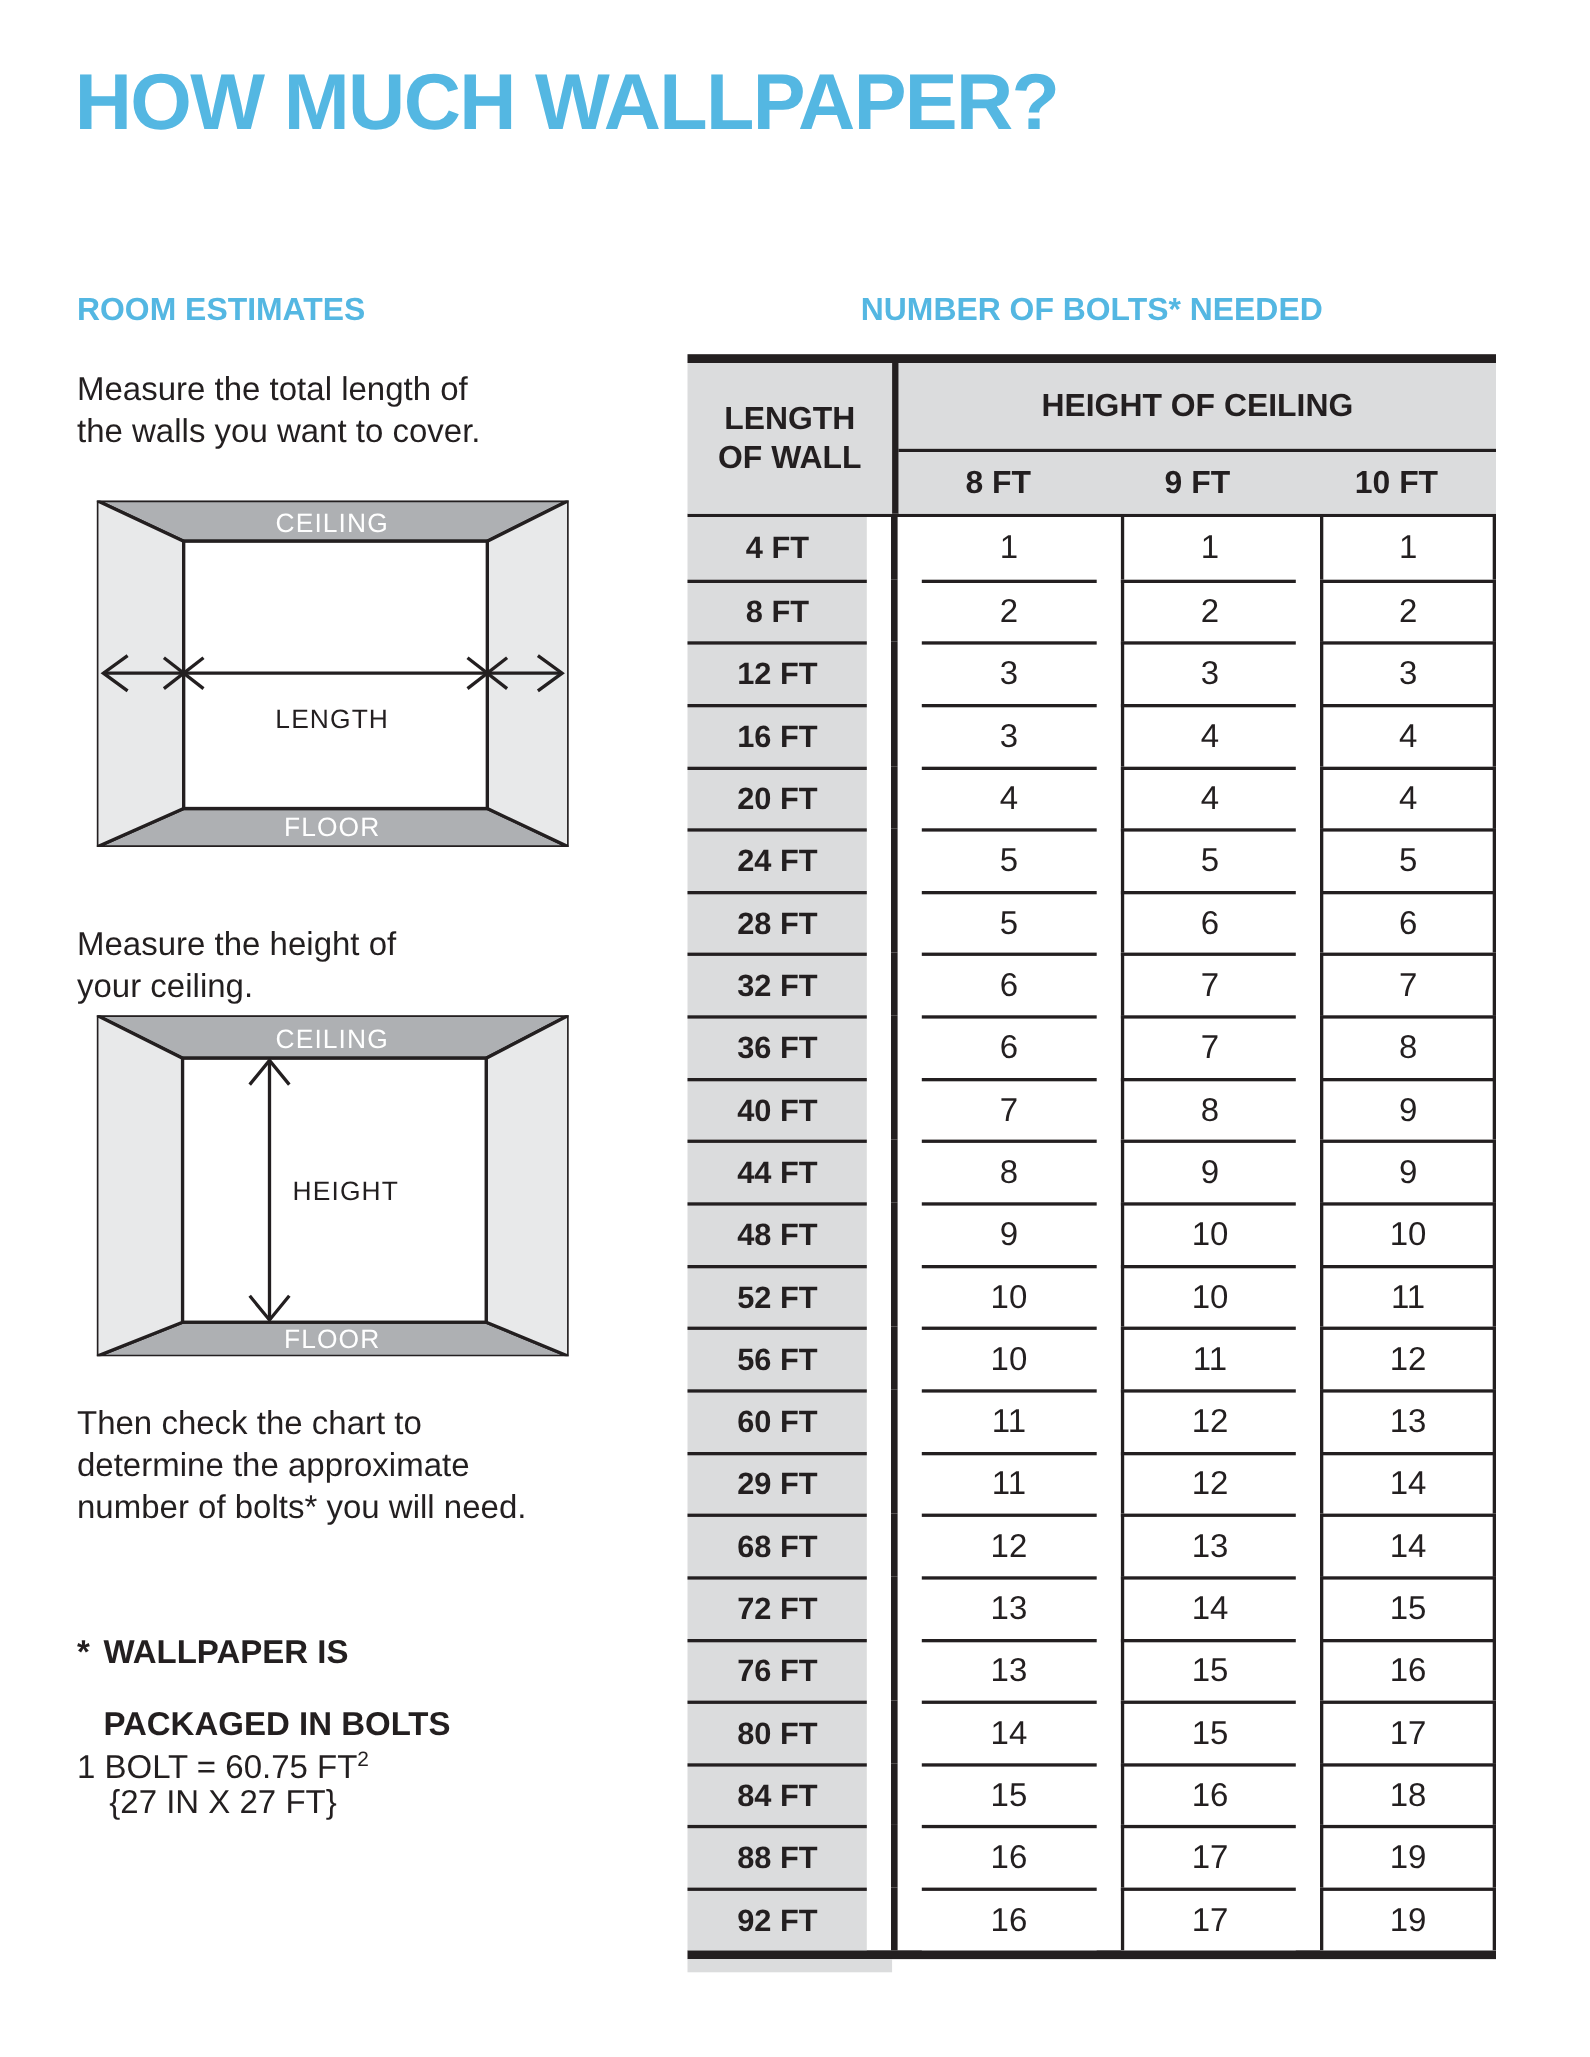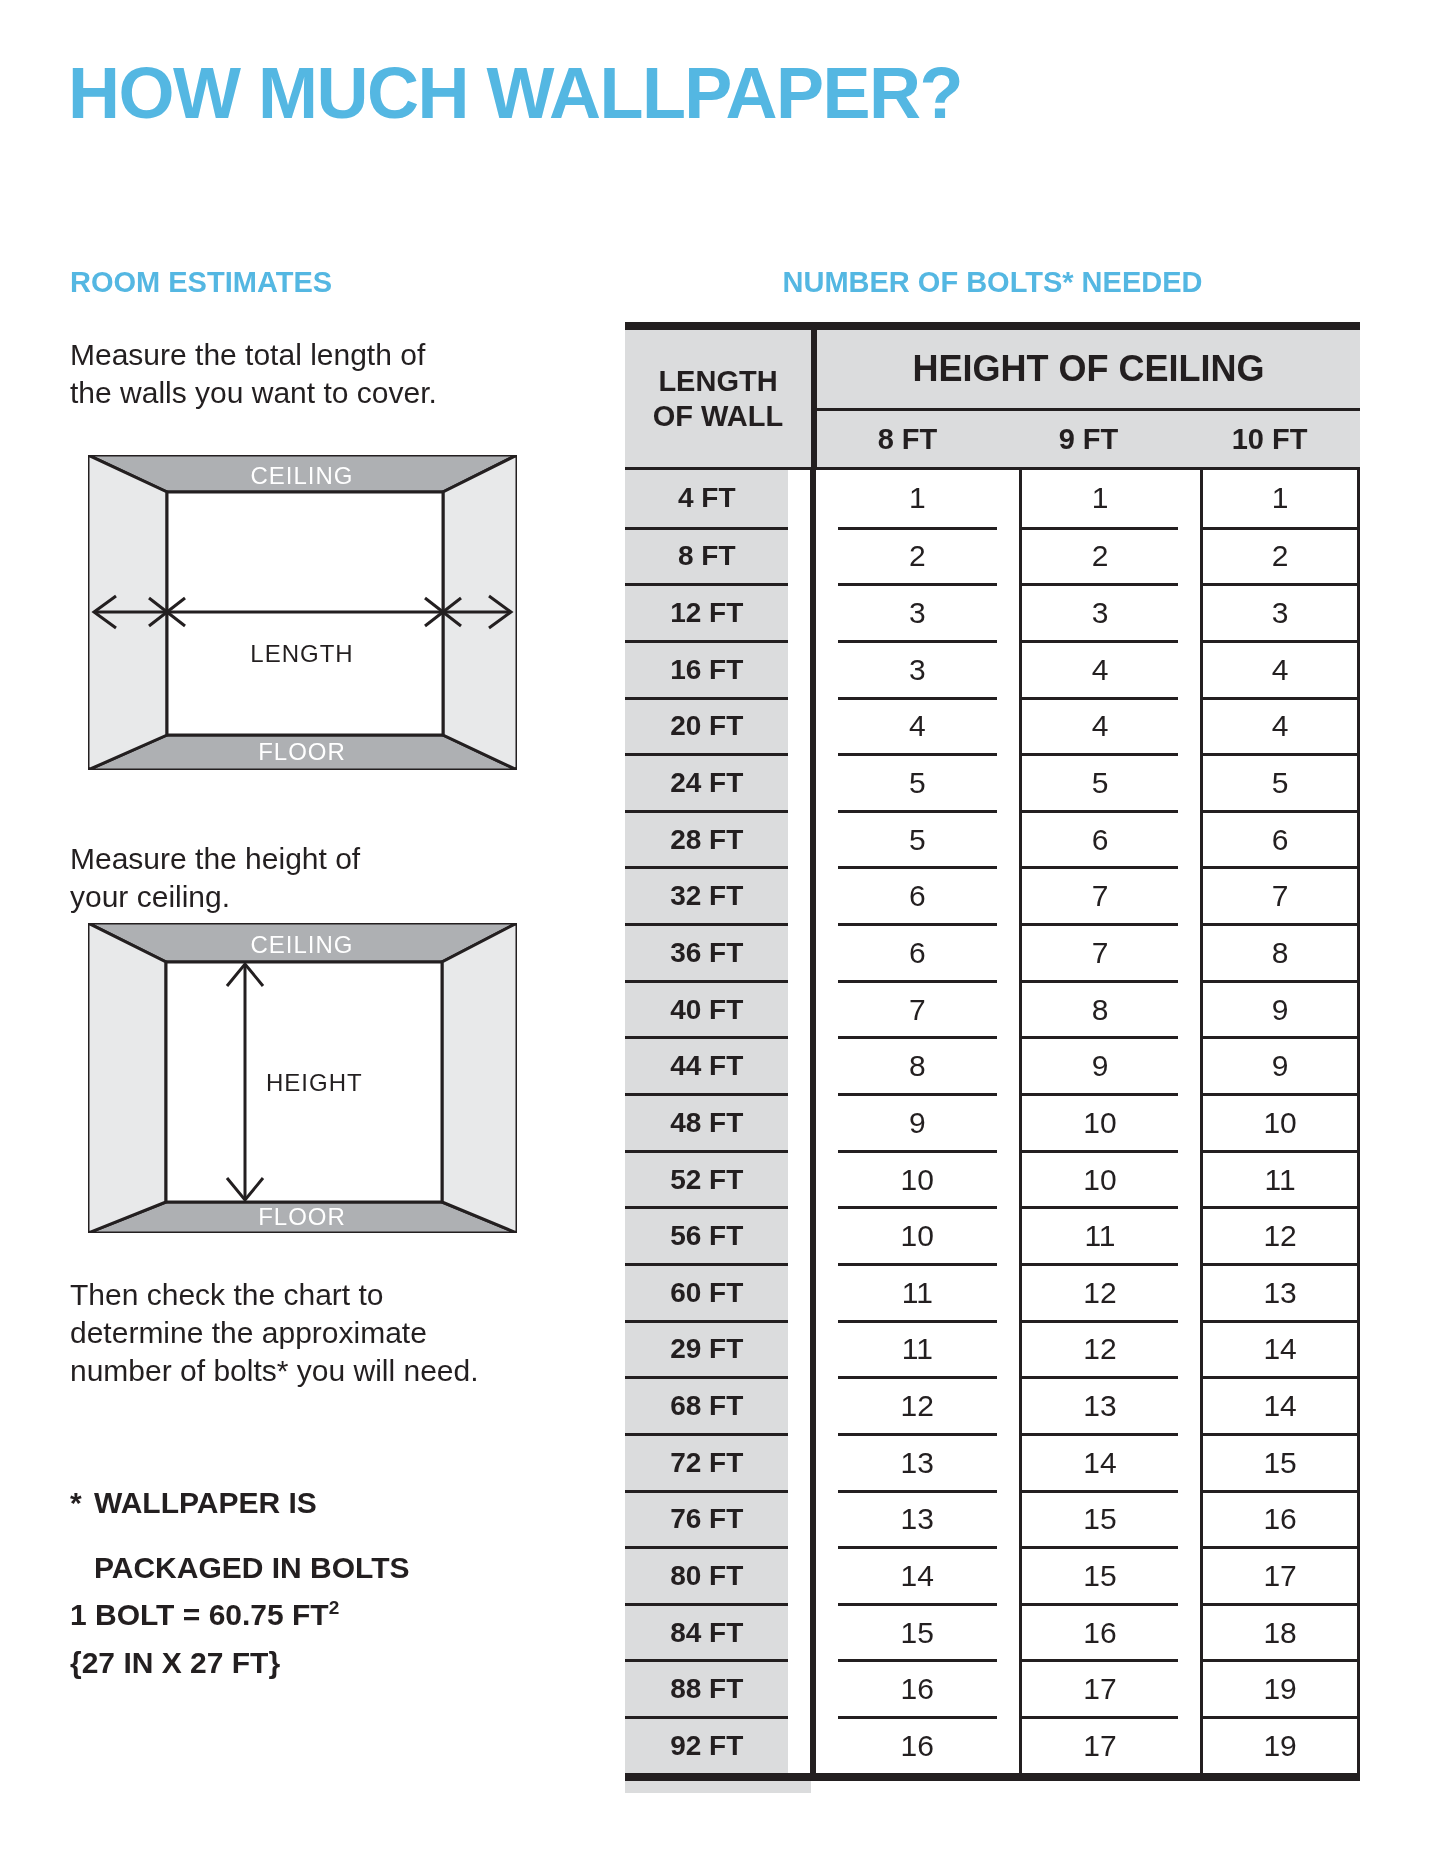--- a/index.html
+++ b/index.html
@@ -21,37 +21,37 @@
     color:var(--accent);white-space:nowrap;
   }
   .sec-h{
     font-size:29px;font-weight:800;color:var(--accent);white-space:nowrap;letter-spacing:0px;
   }
   .para{font-size:30px;line-height:38px;font-weight:400;}
   .note{font-size:30px;line-height:38px;font-weight:700;}
   .note .line1{display:flex;}
   .note .star{width:24px;}
   .note .line2{padding-left:24px;margin-top:27px;}
-  .boltdef{font-size:30px;line-height:48px;font-weight:700;}
+  .boltdef{font-size:30px;line-height:32px;font-weight:400;text-align:center;}
   .boltdef sup{font-size:19px;}
 
   
   .tbl{left:625px;top:322px;width:735px;}
   .tborder{height:8px;background:var(--ink);}
   .thead{display:flex;}
   .hleft{
     width:186px;height:137px;background:var(--table_gray);
     display:flex;flex-direction:column;justify-content:center;align-items:center;
     font-size:29px;font-weight:700;line-height:35px;text-align:center;
   }
   .hright{width:549px;border-left:6px solid var(--ink);box-sizing:border-box;}
   .hceil{
     height:78px;background:var(--table_gray);
     display:flex;align-items:center;justify-content:center;
-    font-size:36px;font-weight:700;
+    font-size:29px;font-weight:700;
   }
   .hdiv{height:3px;background:var(--ink);}
   .hcols{display:flex;height:56px;background:var(--table_gray);}
   .hcol{
     width:181px;display:flex;align-items:center;justify-content:center;
     font-size:29px;font-weight:700;
   }
   .hdiv2{height:3px;background:var(--ink);}
   .drow{display:flex;height:56.65px;gap:22px;}
   .cell{box-sizing:border-box;display:flex;align-items:center;justify-content:center;height:100%;}

